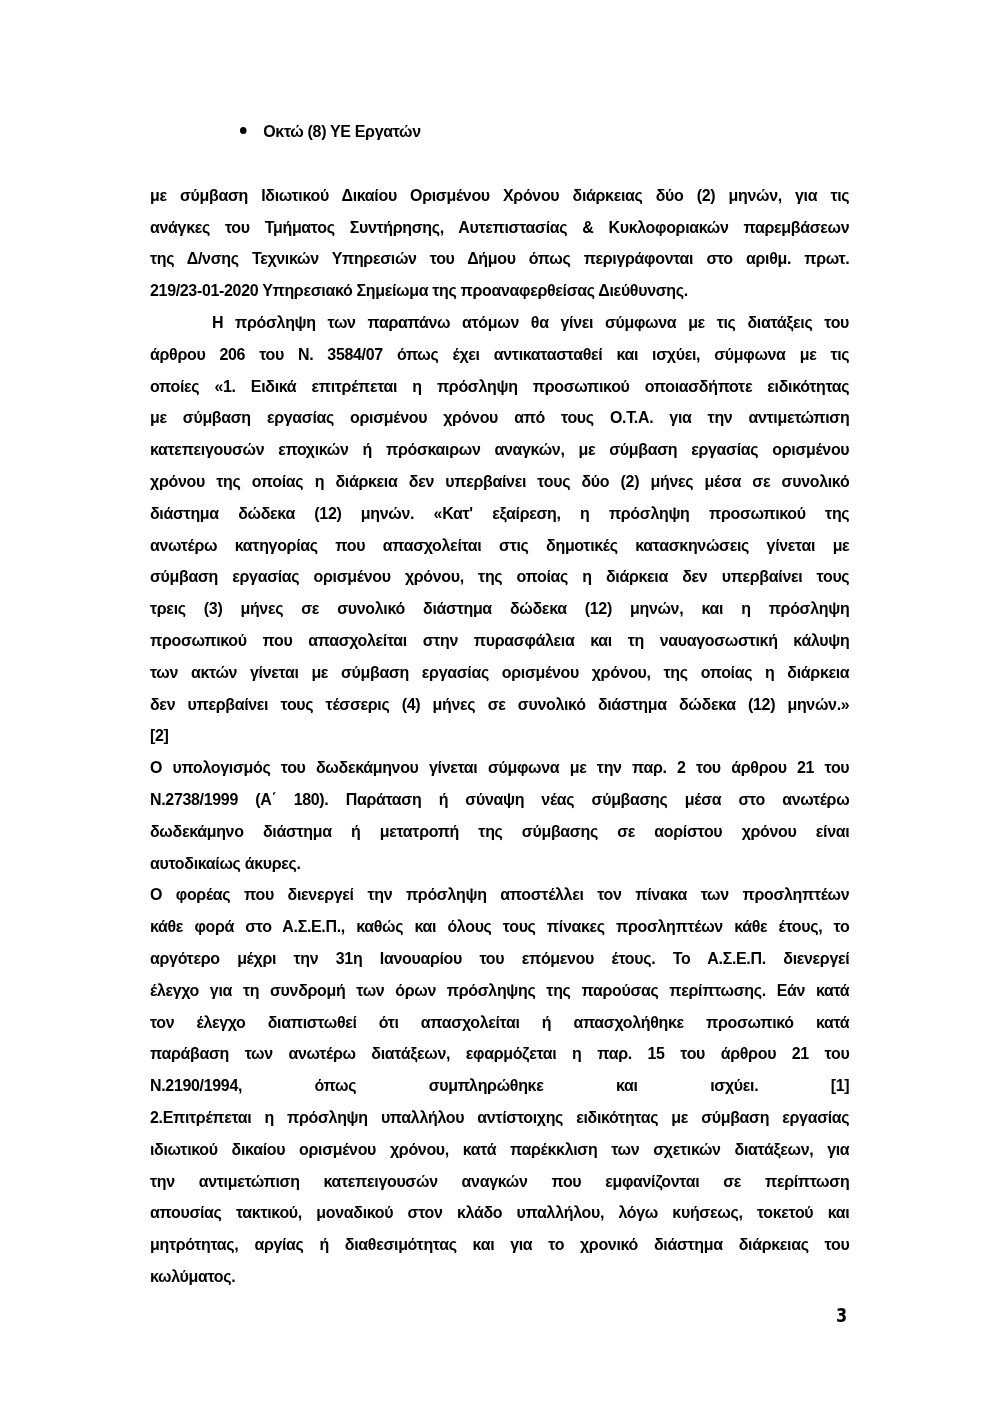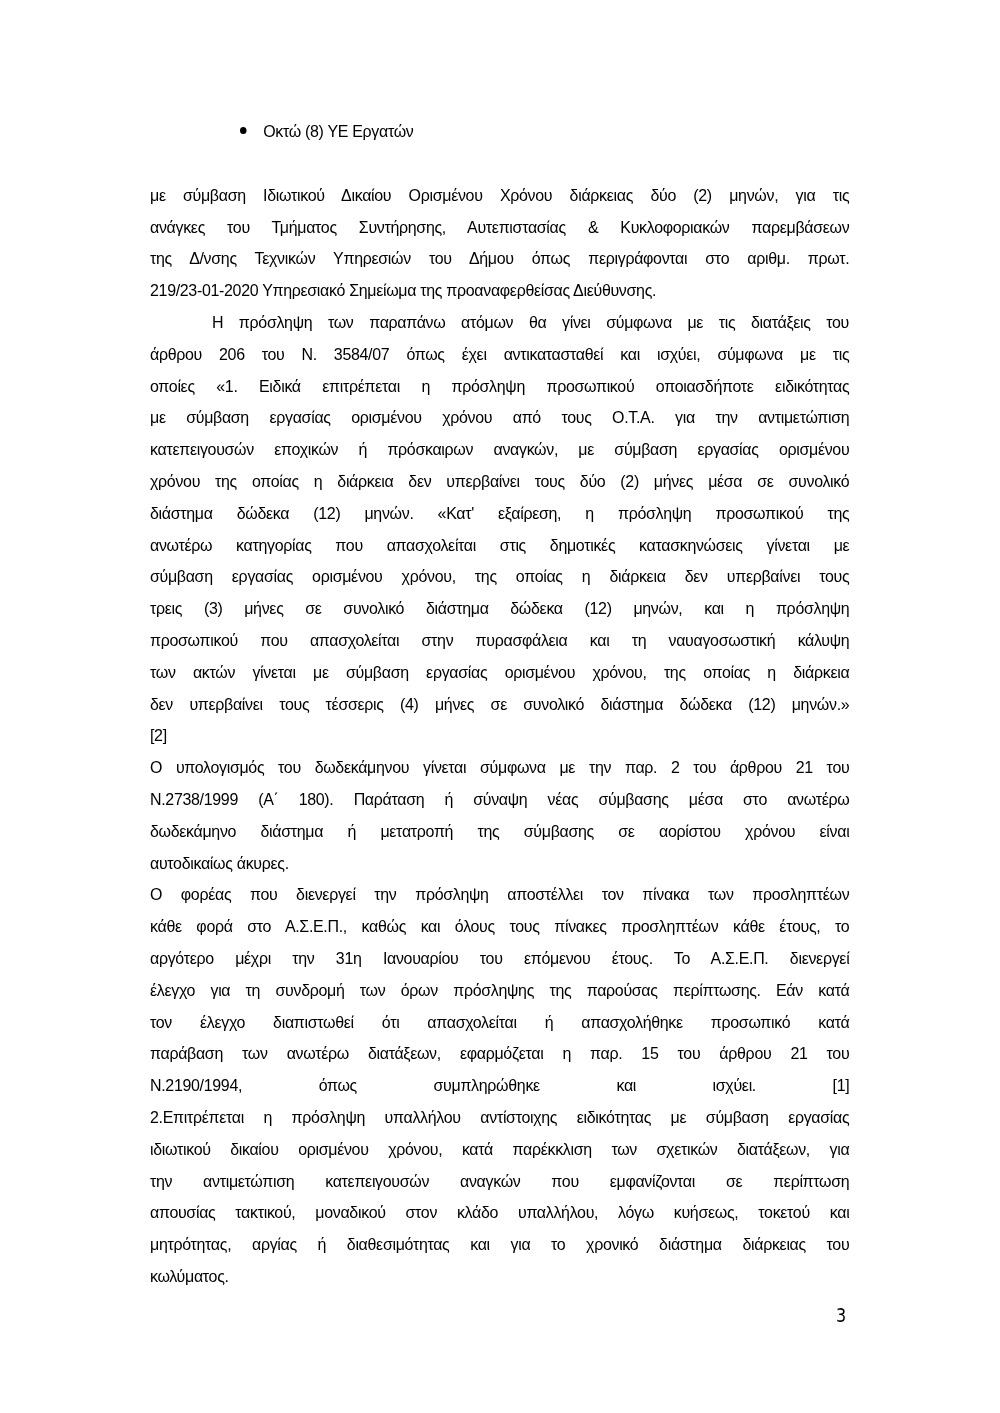--- a/index.html
+++ b/index.html
@@ -1,18 +1,18 @@
 <!DOCTYPE html>
 <html><head>
 <meta charset="utf-8">
 <style>
   html, body { margin: 0; padding: 0; background: #ffffff; }
   body { width: 1000px; height: 1413px; position: relative; overflow: hidden;
          font-family: "Liberation Sans", sans-serif; color: #000; }
-  .page { position: absolute; left: 0; top: 0; width: 1000px; height: 1413px; background: #fff; }
+  .page { position: absolute; left: 0; top: 0; width: 1000px; height: 1413px; background: #fff; font-weight: bold; }
   .line { position: absolute; left: 150px; width: 700px; font-size: 17.2px; line-height: 20px;
           white-space: nowrap; letter-spacing: -0.35px; transform: scaleX(0.93); transform-origin: left center; }
   .just { text-align: justify; text-align-last: justify; white-space: normal; width: 752px; }
   .bullet-row { position: absolute; top: 121px; left: 240px; font-size: 17.2px; line-height: 20px;
                 transform: scaleX(0.93); transform-origin: left center; letter-spacing: -0.35px; }
   .bullet-dot { display: inline-block; width: 7px; height: 7px; border-radius: 50%; background: #000;
                 vertical-align: middle; margin-right: 18px; position: relative; top: -2px; }
   .page-number { position: absolute; left: 836px; top: 1303px; font-size: 20px; line-height: 24px;
                  font-family: "DejaVu Sans", sans-serif; transform: scaleX(0.8); transform-origin: left center; }
 </style>

